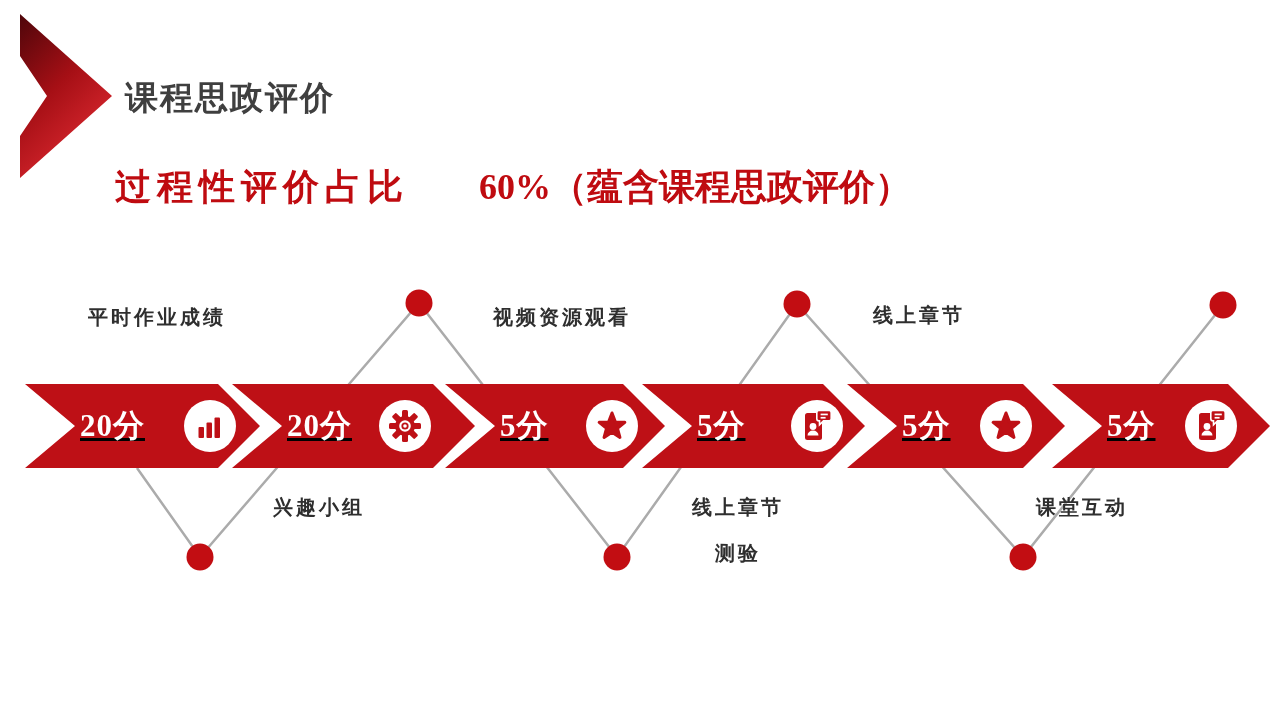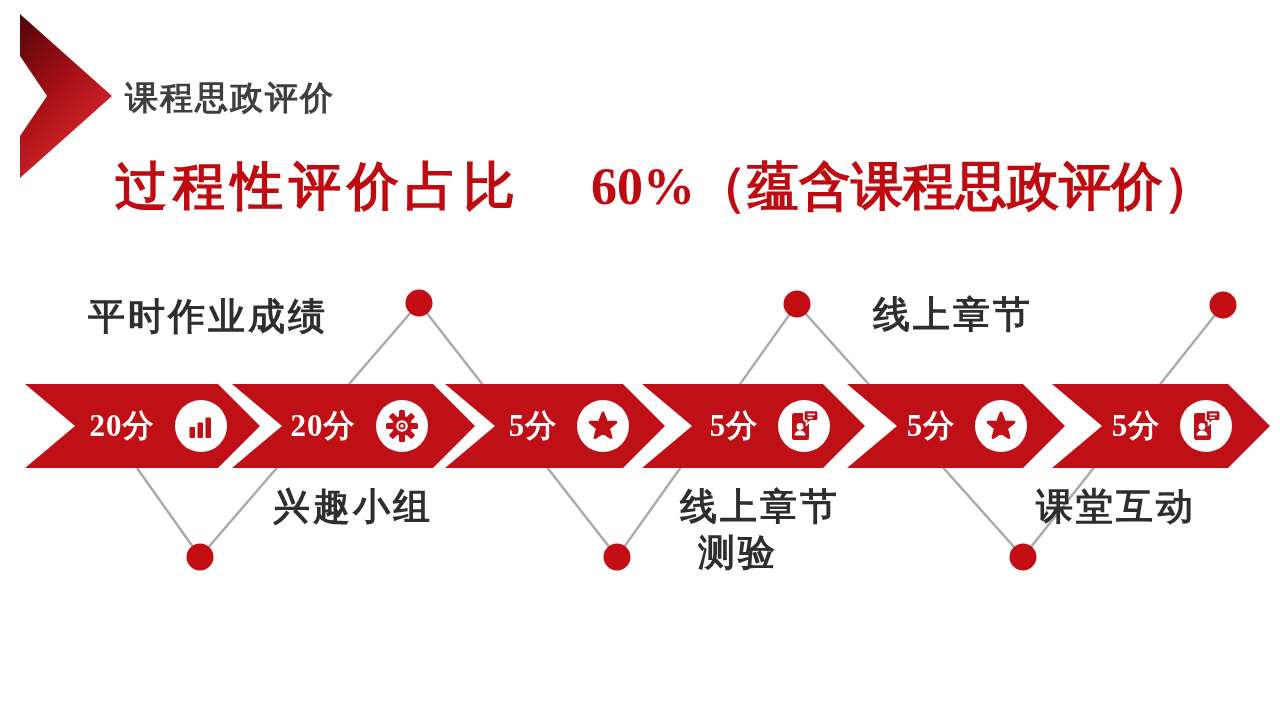--- a/index.html
+++ b/index.html
@@ -9,41 +9,41 @@
   }
   
   .corner{position:absolute;left:0;top:0;}
   
   .eyebrow{
     position:absolute;left:105px;top:80px;font-size:33px;line-height:36px;
     color:#3f3f3f;font-weight:600;letter-spacing:2px;
   }
   .headline{
     position:absolute;left:95px;top:158px;display:flex;gap:70px;
-    color:#bf0b10;font-weight:bold;font-size:52px;line-height:58px;white-space:nowrap;
+    color:#bf0b10;font-weight:bold;font-size:36px;line-height:58px;white-space:nowrap;
   }
   .headline .hl-left{letter-spacing:6px;}
   
   .connectors{position:absolute;left:0;top:0;z-index:1;}
   
   .band{position:absolute;left:0;top:384px;z-index:2;}
   .chev{fill:#be1016;}
   
   .seg{
     position:absolute;top:384px;height:84px;z-index:3;
-    display:flex;align-items:center;justify-content:center;gap:20px;
+    display:flex;align-items:center;justify-content:space-between;gap:20px;text-decoration:underline;
   }
   .score{
     color:#ffffff;font-size:31px;font-weight:bold;white-space:nowrap;letter-spacing:1px;
   }
   .badge{width:52px;height:52px;flex:0 0 52px;}
   
   .lbl{
     position:absolute;z-index:3;color:#2e2e2e;font-weight:bold;
-    font-size:37px;line-height:46px;letter-spacing:3px;white-space:nowrap;
+    font-size:20px;line-height:46px;letter-spacing:3px;white-space:nowrap;
   }
   .lbl.center{text-align:center;}
 </style>
 </head>
 <body>
 
 <div class="slide">
 
   <svg class="corner" width="100" height="190" viewBox="0 0 100 190">
     <defs>
@@ -161,20 +161,23 @@
   </div>
 
   <div class="lbl" style="left:68px;top:294px;">
     <div>平时作业成绩</div>
   </div>
 
   <div class="lbl" style="left:253px;top:484px;">
     <div>兴趣小组</div>
   </div>
 
+  <div class="lbl" style="left:473px;top:294px;">
+    <div>视频资源观看</div>
+  </div>
 
   <div class="lbl center" style="left:660px;top:484px;width:116px;">
     <div>线上章节</div>
     <div>测验</div>
   </div>
 
   <div class="lbl" style="left:853px;top:292px;">
     <div>线上章节</div>
   </div>
 

